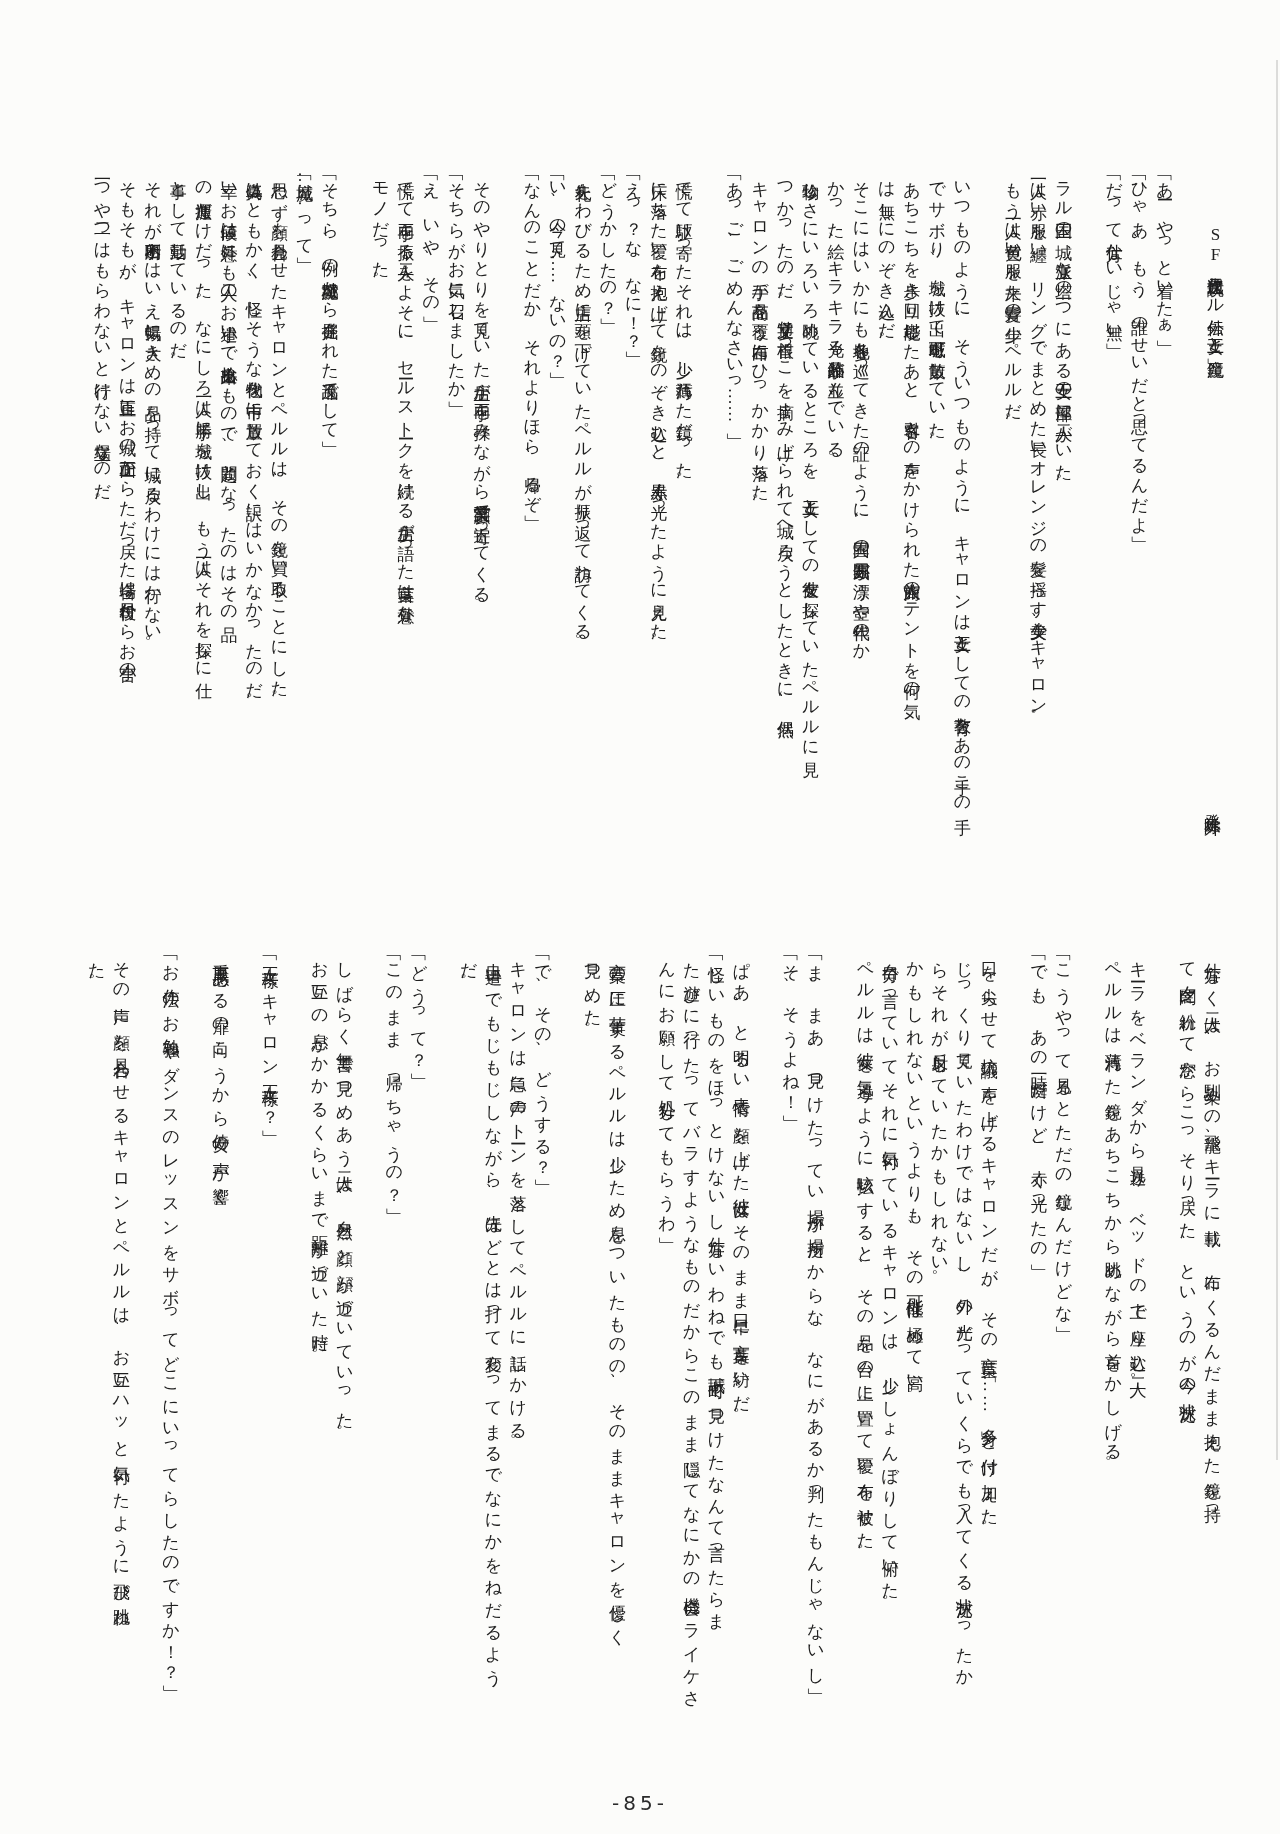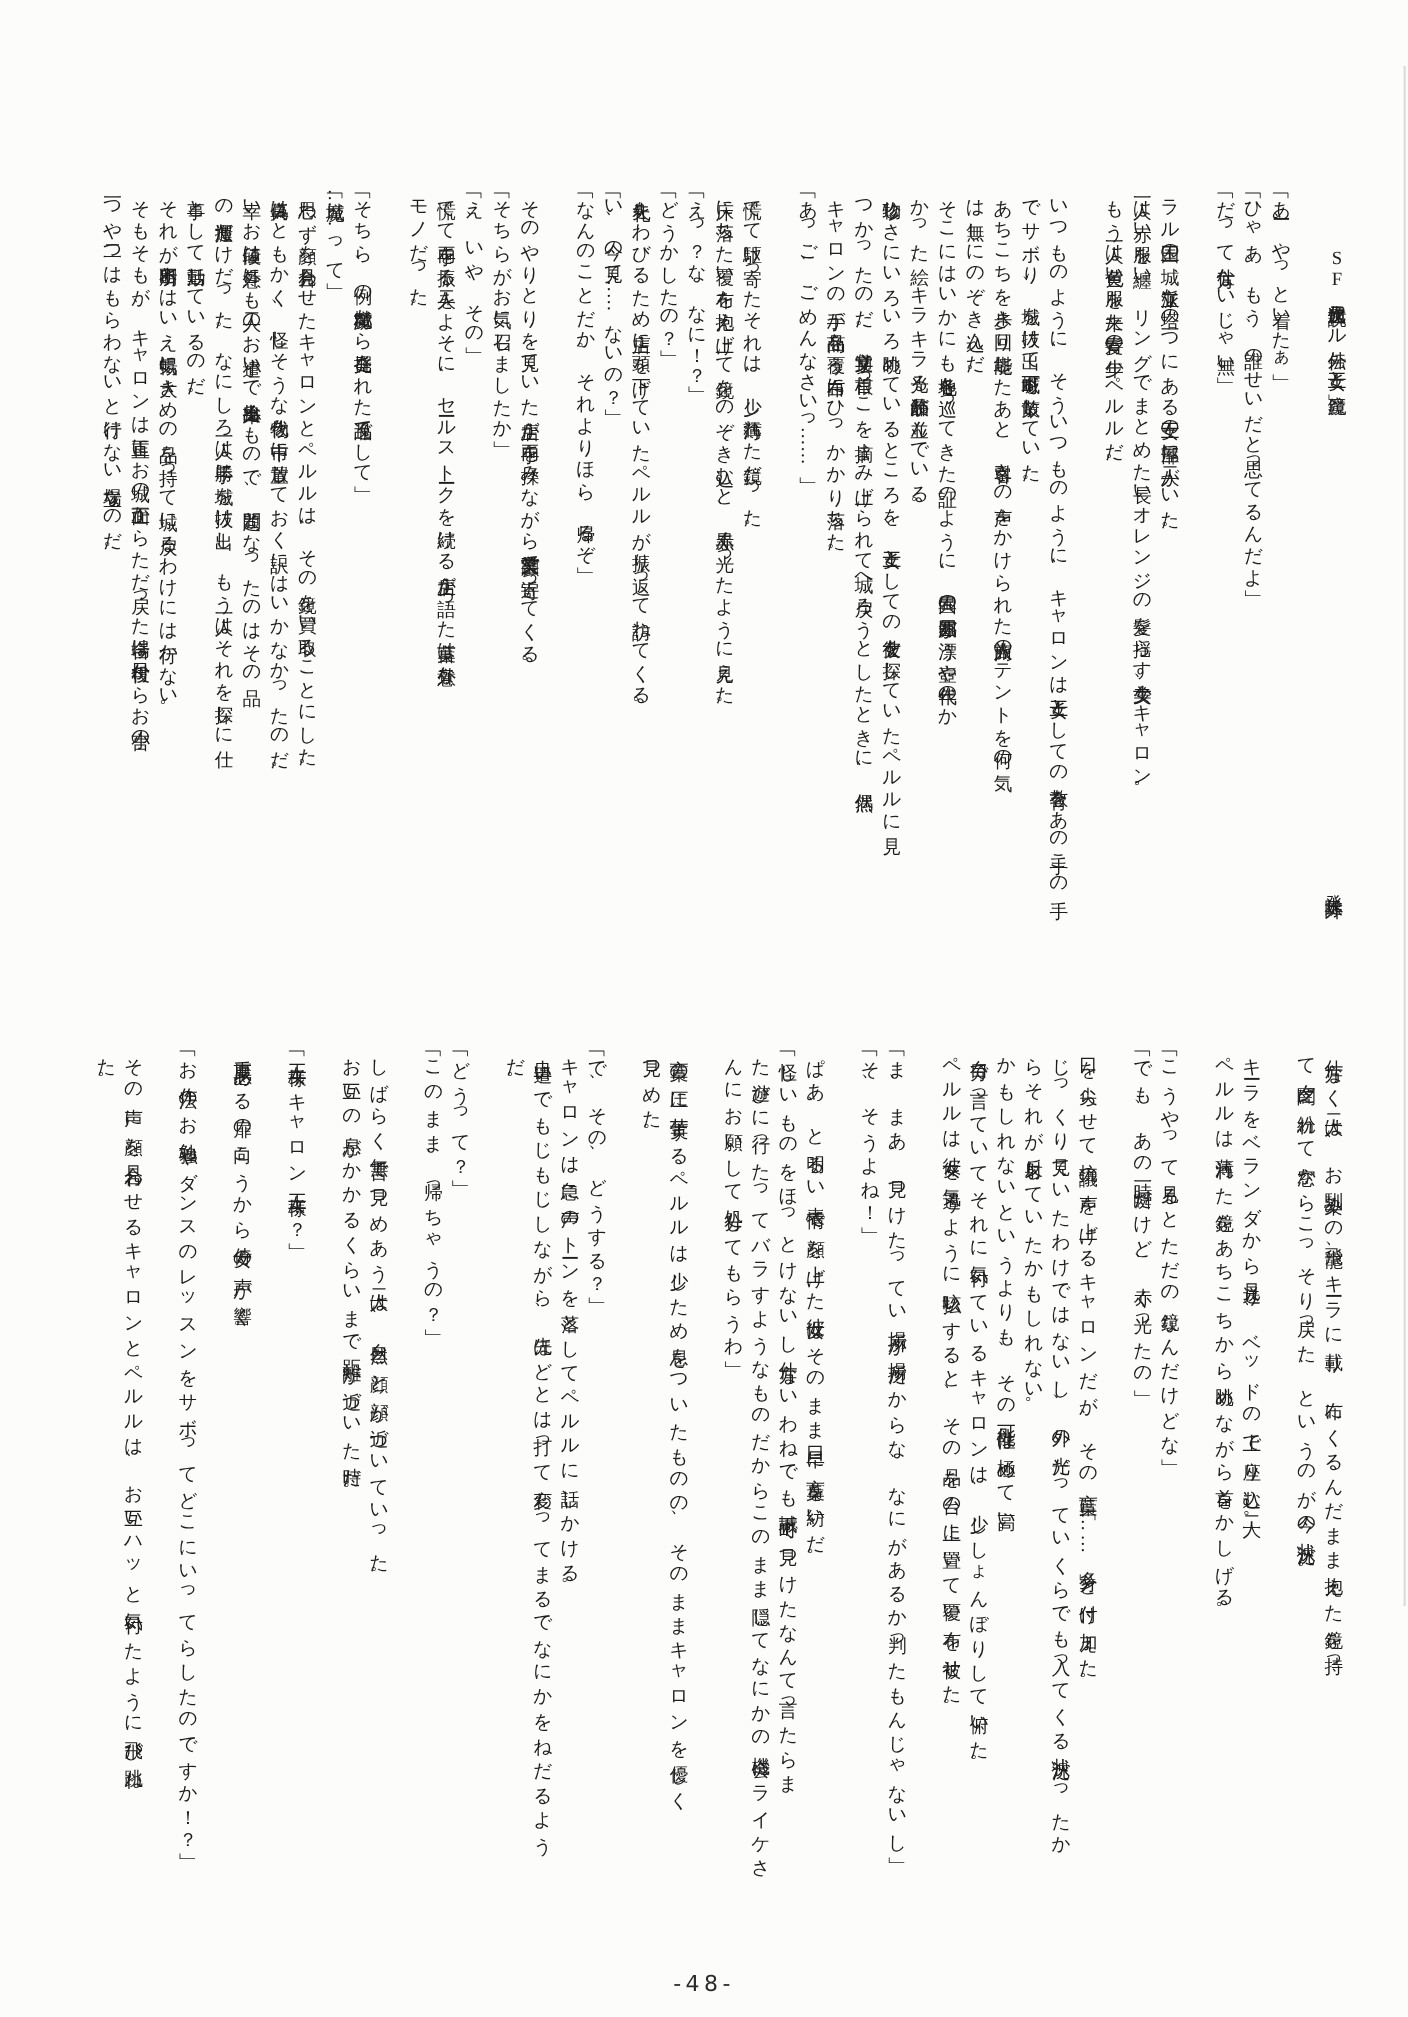--- a/index.html
+++ b/index.html
@@ -151,17 +151,17 @@
       <p class="col">「王女様！キャロン王女様！？」</p>
       <p class="col gap"></p>
       <p class="col">重厚感ある扉の向こうから侍女の声が響く。</p>
       <p class="col gap"></p>
       <p class="col">「お作法のお勉強やダンスのレッスンをサボってどこにいってらしたのですか！？」</p>
       <p class="col gap"></p>
       <p class="col">その声に顔を見合わせるキャロンとペルルは、お互いハッと気付いたように飛び跳ね</p>
       <p class="col">た。</p>
     </div>
 
-  <div id="page-number">-48-</div>
+  <div id="page-number">-85-</div>
 
   <div id="scan-edge-line"></div>
 
 </div>
 
 </body></html>

